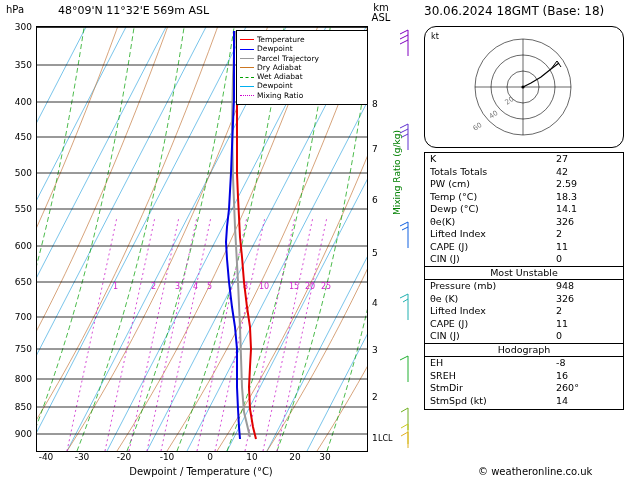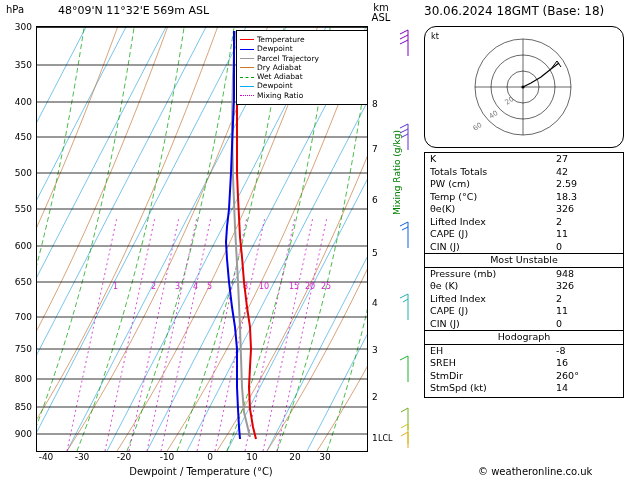--- a/index.html
+++ b/index.html
@@ -274,20 +274,24 @@
     <div class="row">
       <span>PW (cm)</span>
       <span>2.59</span>
     </div>
 
     <div class="row">
       <span>Temp (°C)</span>
       <span>18.3</span>
     </div>
     <div class="row">
+      <span>Dewp (°C)</span>
+      <span>14.1</span>
+    </div>
+    <div class="row">
       <span>θe(K)</span>
       <span>326</span>
     </div>
     <div class="row">
       <span>Lifted Index</span>
       <span>2</span>
     </div>
     <div class="row">
       <span>CAPE (J)</span>
       <span>11</span>

